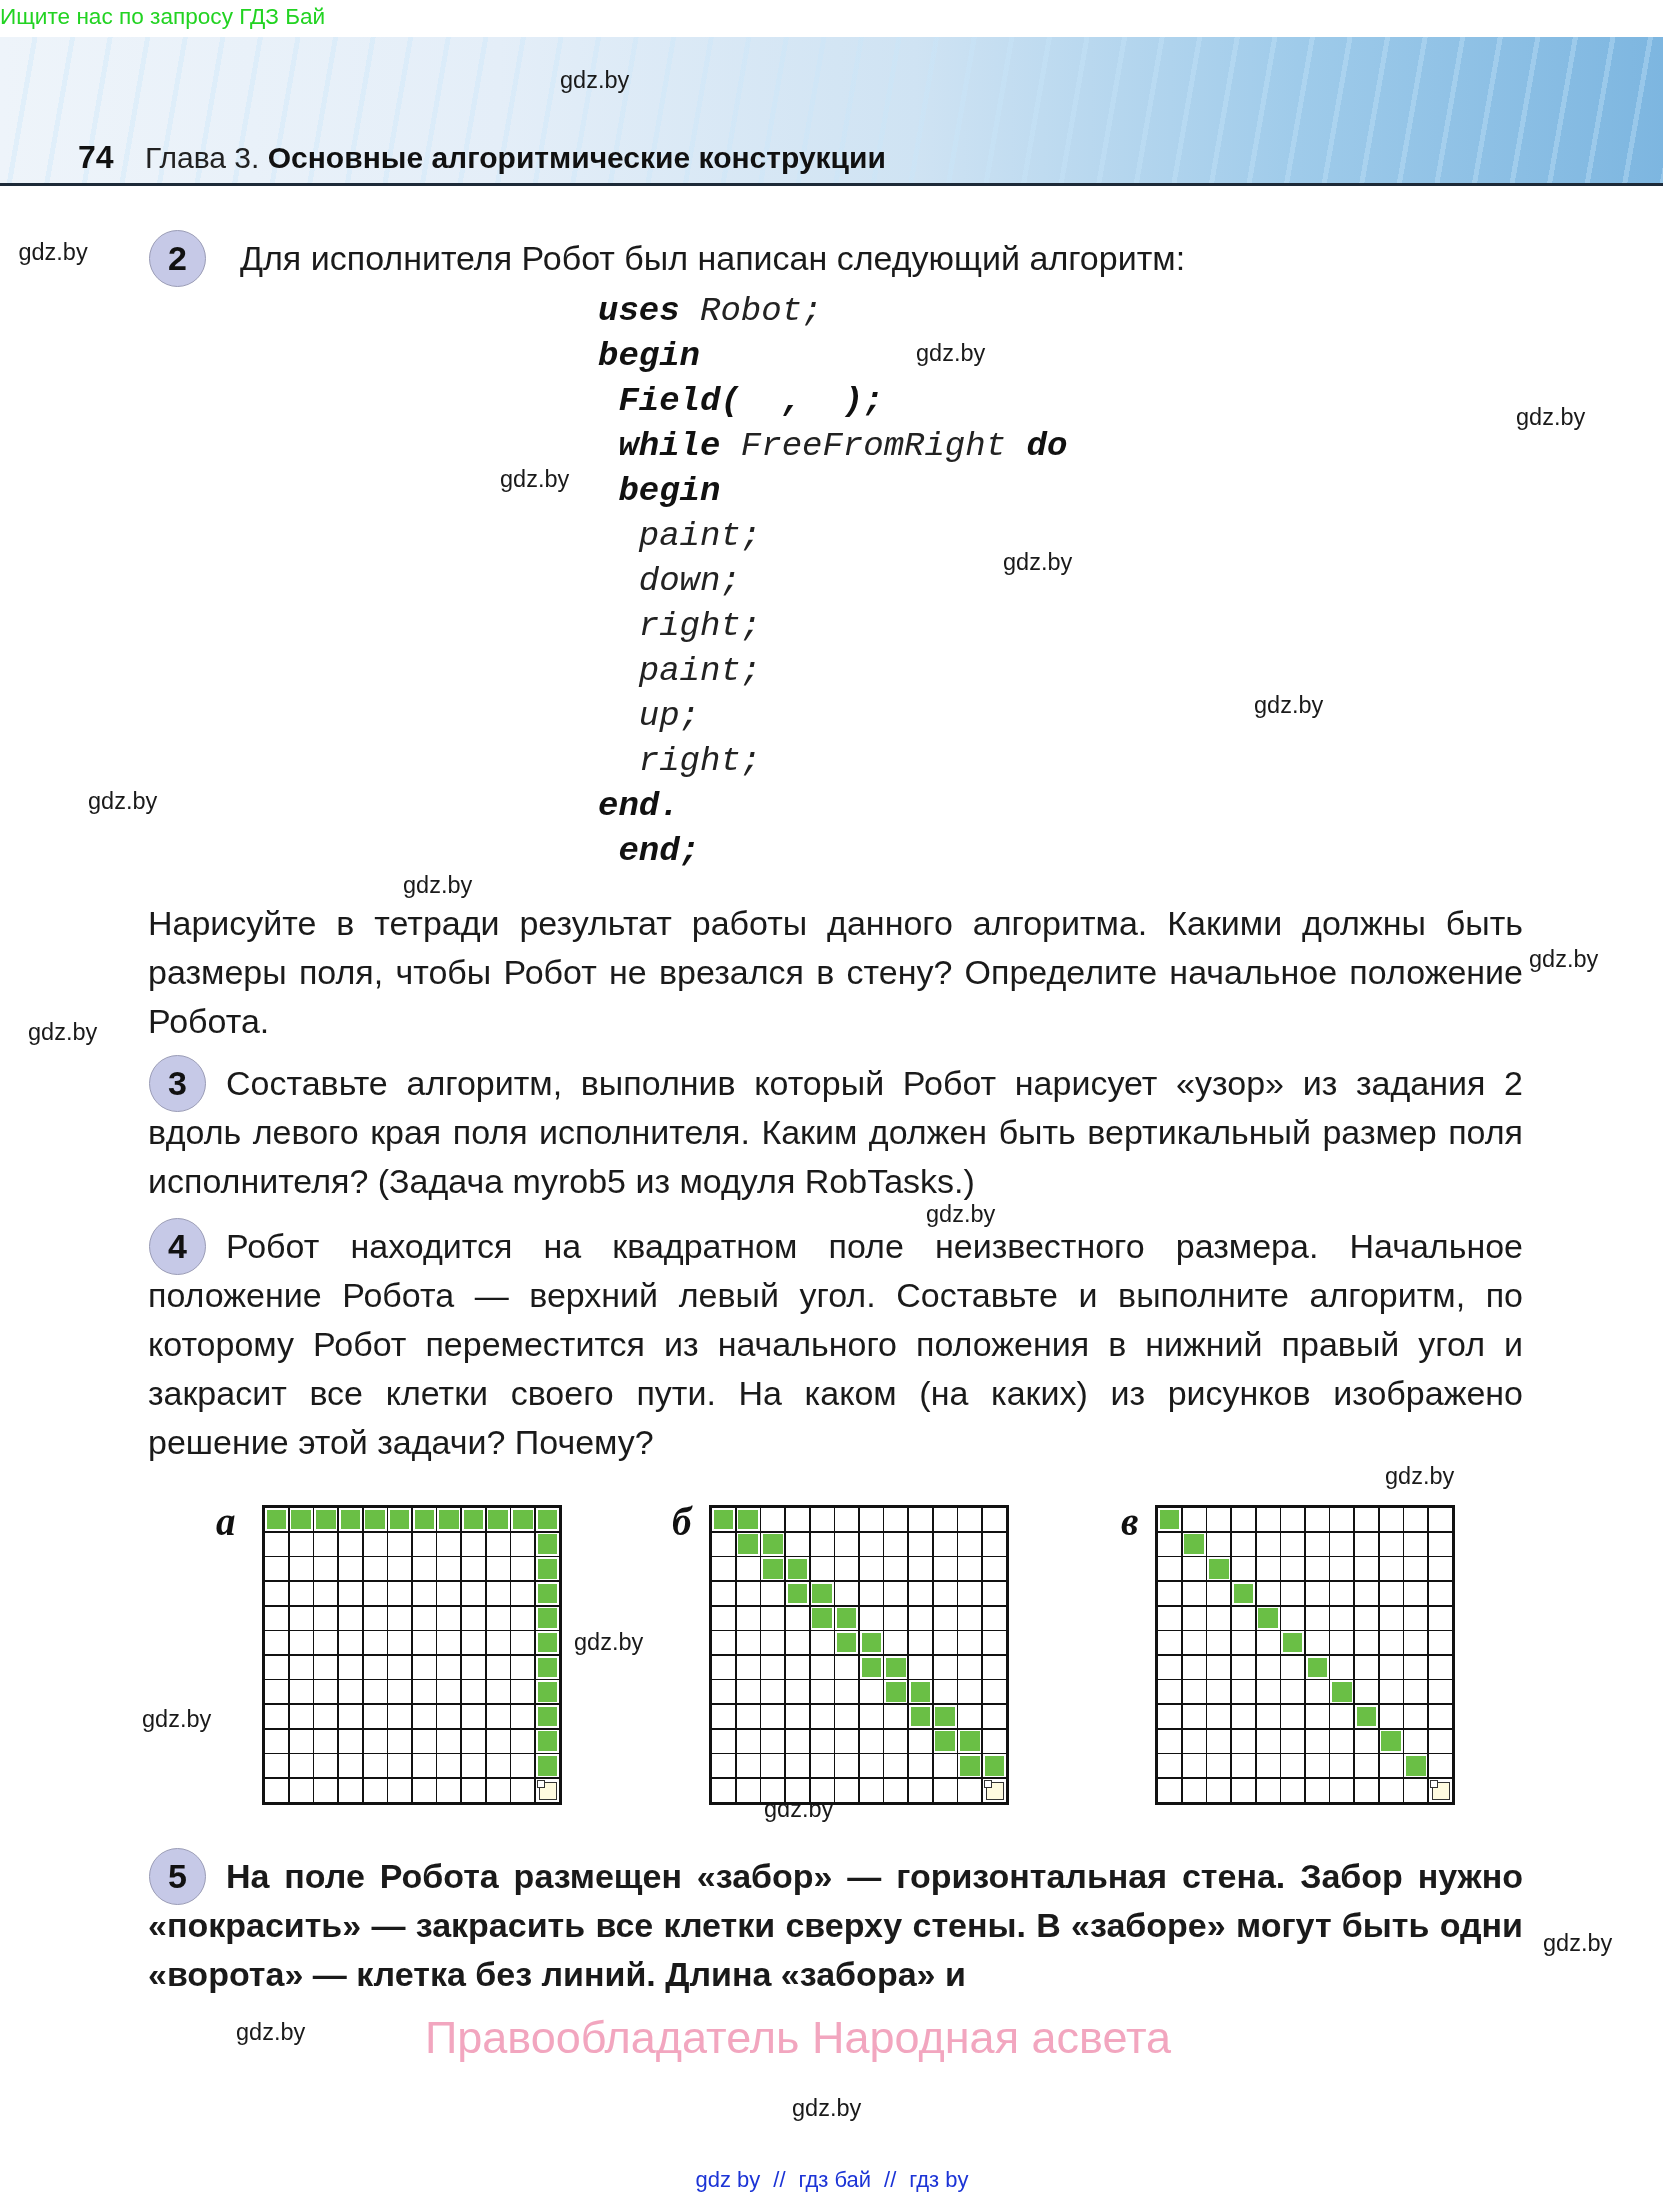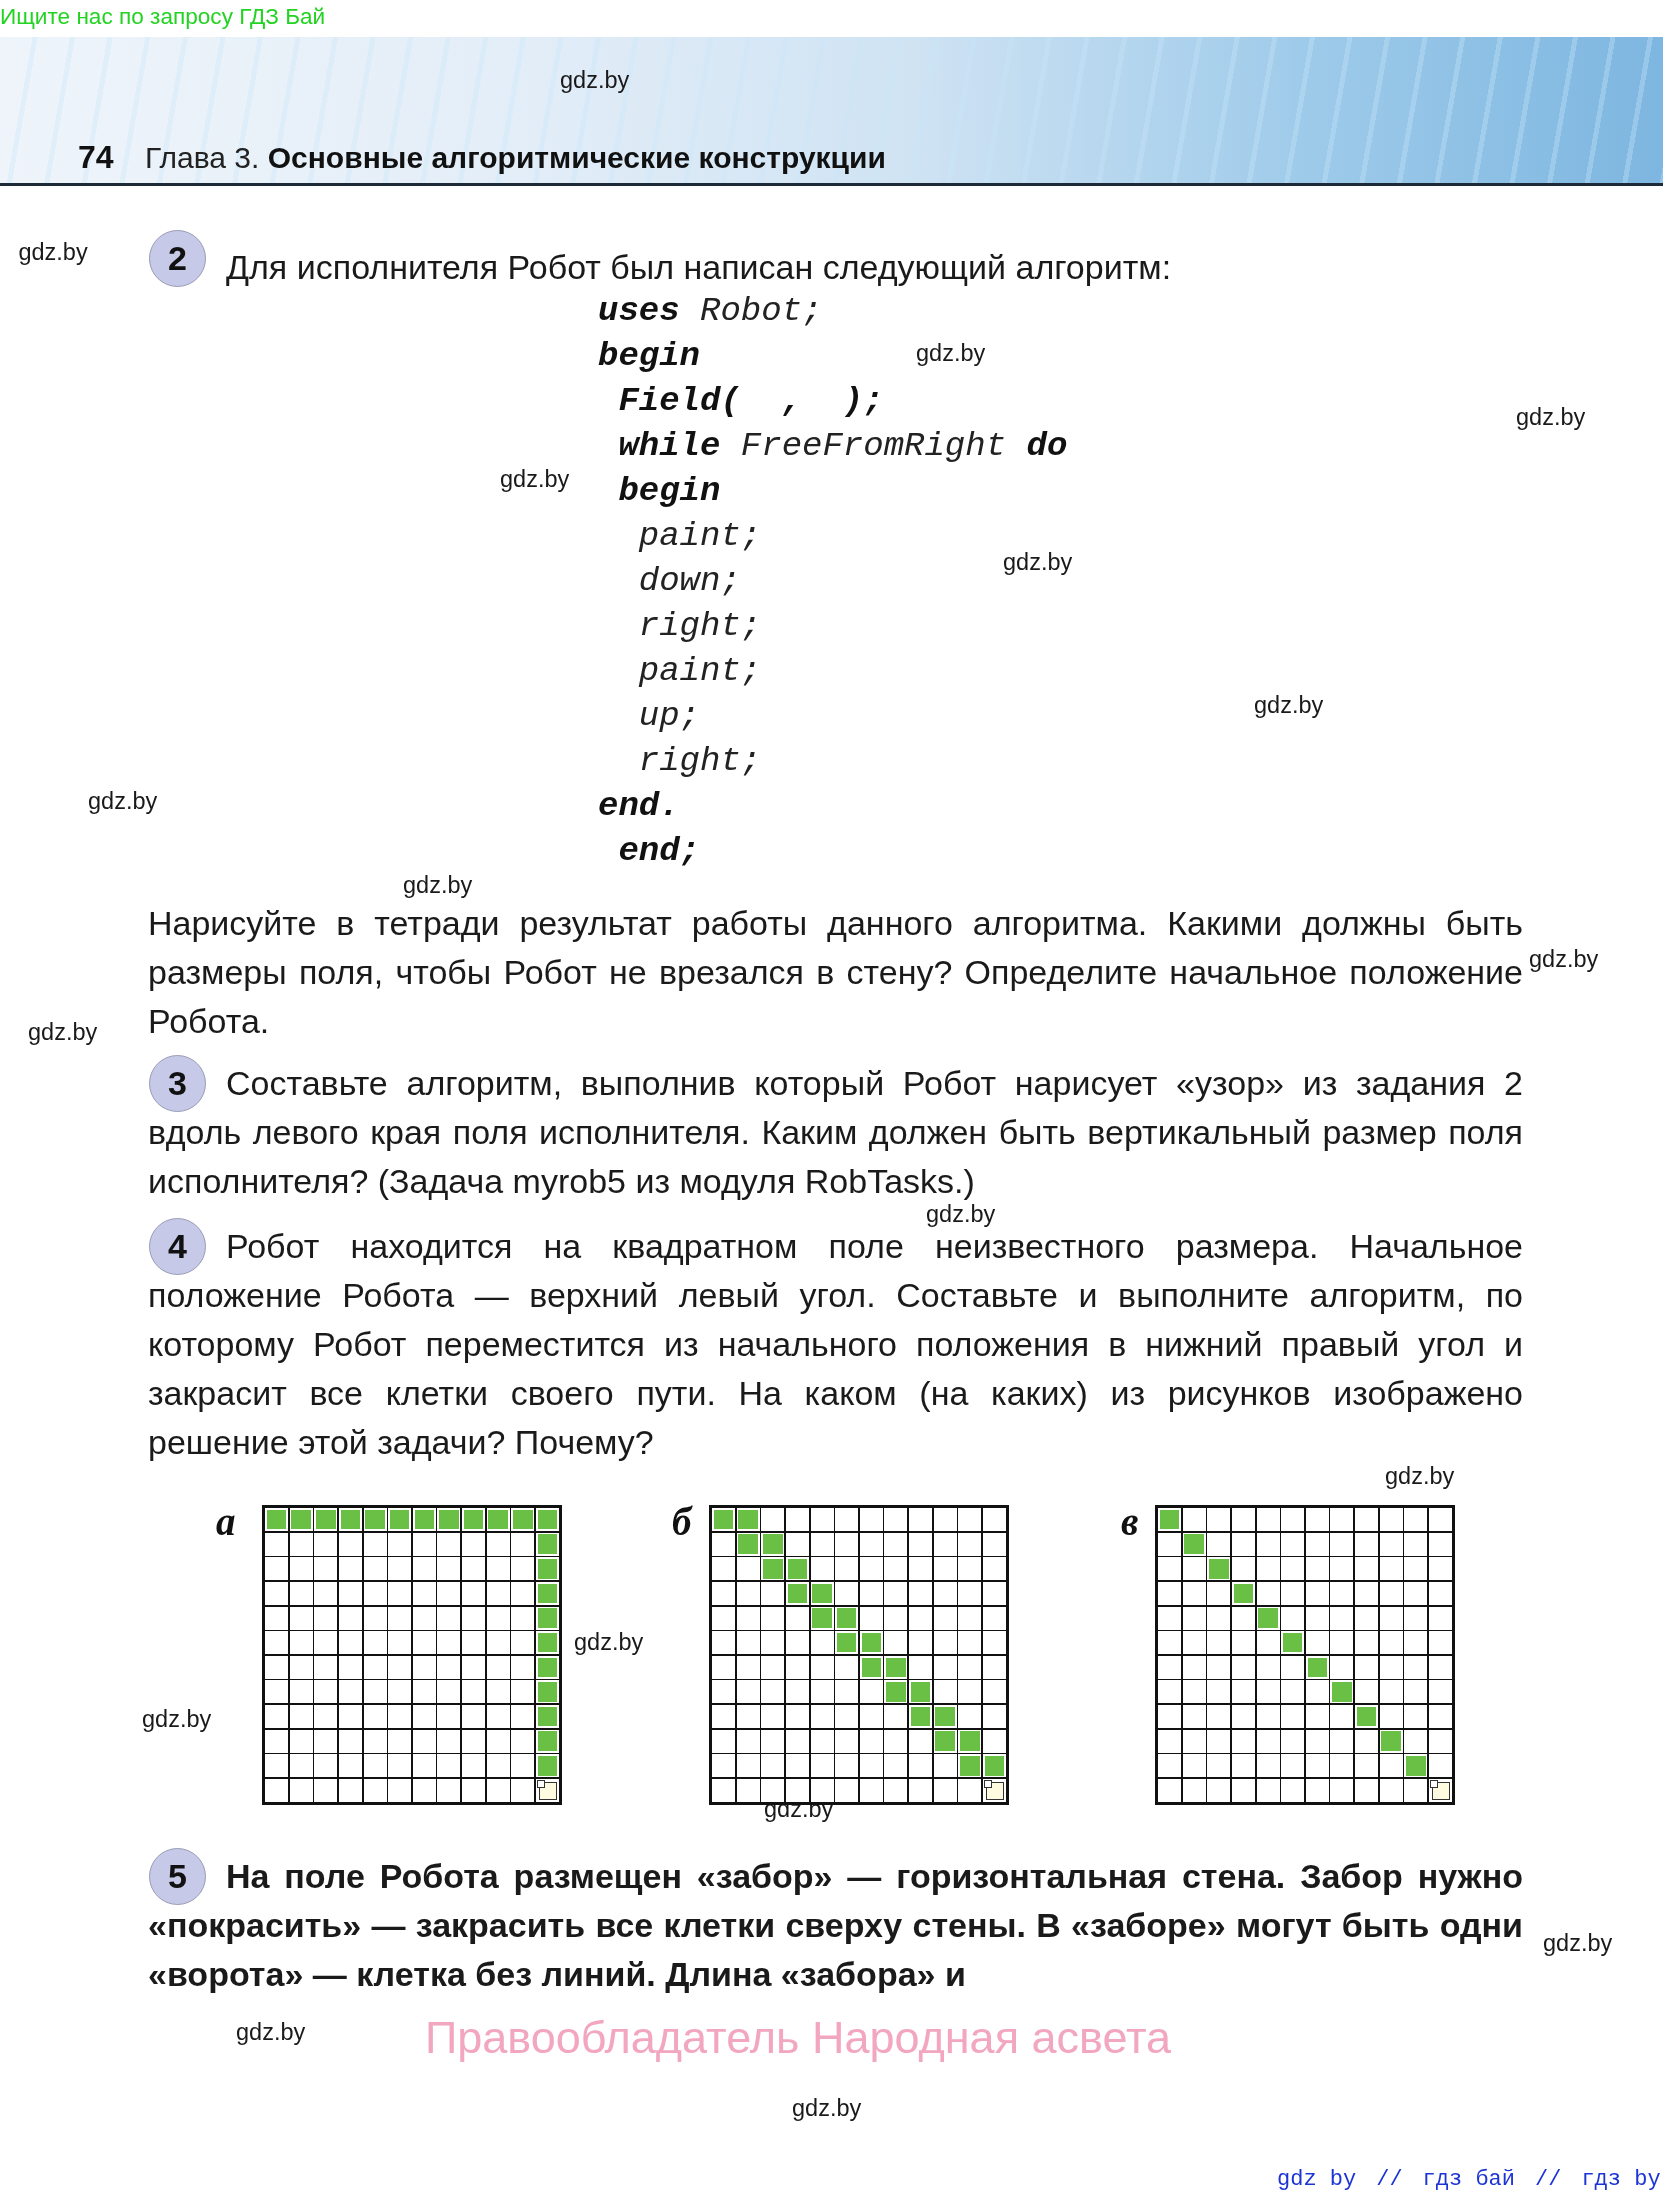--- a/index.html
+++ b/index.html
@@ -41,21 +41,21 @@
     position:absolute; display:grid; grid-template-columns:repeat(12, 1fr); grid-template-rows:repeat(12, 1fr);
     border:3.4px solid #111; box-sizing:border-box; background:#111; gap:1.7px;
   }
   .cell { background:#fff; position:relative; }
   .cell.g::after { content:""; position:absolute; inset:1.7px; background:#6abf45; }
   .cell.r { background:#fff; }
   .cell.r::after { content:""; position:absolute; inset:2.5px; background:#fffbe0; border:1.7px solid #333; }
   .cell.r::before { content:""; position:absolute; left:0.8px; top:0.8px; width:5.9px; height:5.9px; border:1.7px solid #333; background:#fff; z-index:2; }
   .grid-label { position:absolute; font-family:"Liberation Serif", "DejaVu Serif", serif; font-style:italic; font-weight:bold; font-size:39px; color:#111; }
   .copyright { position:absolute; left:0; width:1596px; top:2012px; text-align:center; font-size:45px; color:#f2a6bf; }
-  .footer-links { position:absolute; left:0; width:1664px; top:2167px; text-align:right; font-size:22px; color:#1c34d6;font-family:Liberation Mono, monospace; }
+  .footer-links { position:absolute; left:0; width:1664px; top:2167px; text-align:center; font-size:22px; color:#1c34d6; }
   .footer-links span { margin:0 3.4px; }
 </style>
 </head>
 <body>
 
 <div class="top-banner">Ищите нас по запросу ГДЗ Бай</div>
 
 <div class="header">
   <div class="header-page-num">74</div>
   <div class="header-chapter">
@@ -79,21 +79,21 @@
 <div class="wm" style="left:1385px;top:1463px">gdz.by</div>
 <div class="wm" style="left:912px;top:1566px">gdz.by</div>
 <div class="wm" style="left:574px;top:1629px">gdz.by</div>
 <div class="wm" style="left:142px;top:1706px">gdz.by</div>
 <div class="wm" style="left:764px;top:1796px">gdz.by</div>
 <div class="wm" style="left:1543px;top:1930px">gdz.by</div>
 <div class="wm" style="left:236px;top:2019px">gdz.by</div>
 <div class="wm" style="left:792px;top:2095px">gdz.by</div>
 
 <div class="badge" style="left:149px;top:230px">2</div>
-<div class="para" style="left:226px;top:234px;width:1174px;margin-top:9px;">Для исполнителя Робот был написан следующий алгоритм:</div>
+<div class="para" style="left:240px;top:234px;width:1174px;">Для исполнителя Робот был написан следующий алгоритм:</div>
 
 <div class="code">
   <div class="code-line"><span class="kw">uses</span><span> Robot;</span></div>
   <div class="code-line"><span class="kw">begin</span></div>
   <div class="code-line"><span class="kw"> Field(  ,  );</span></div>
   <div class="code-line"><span class="kw"> while</span><span> FreeFromRight </span><span class="kw">do</span></div>
   <div class="code-line"><span class="kw"> begin</span></div>
   <div class="code-line"><span>  paint;</span></div>
   <div class="code-line"><span>  down;</span></div>
   <div class="code-line"><span>  right;</span></div>

